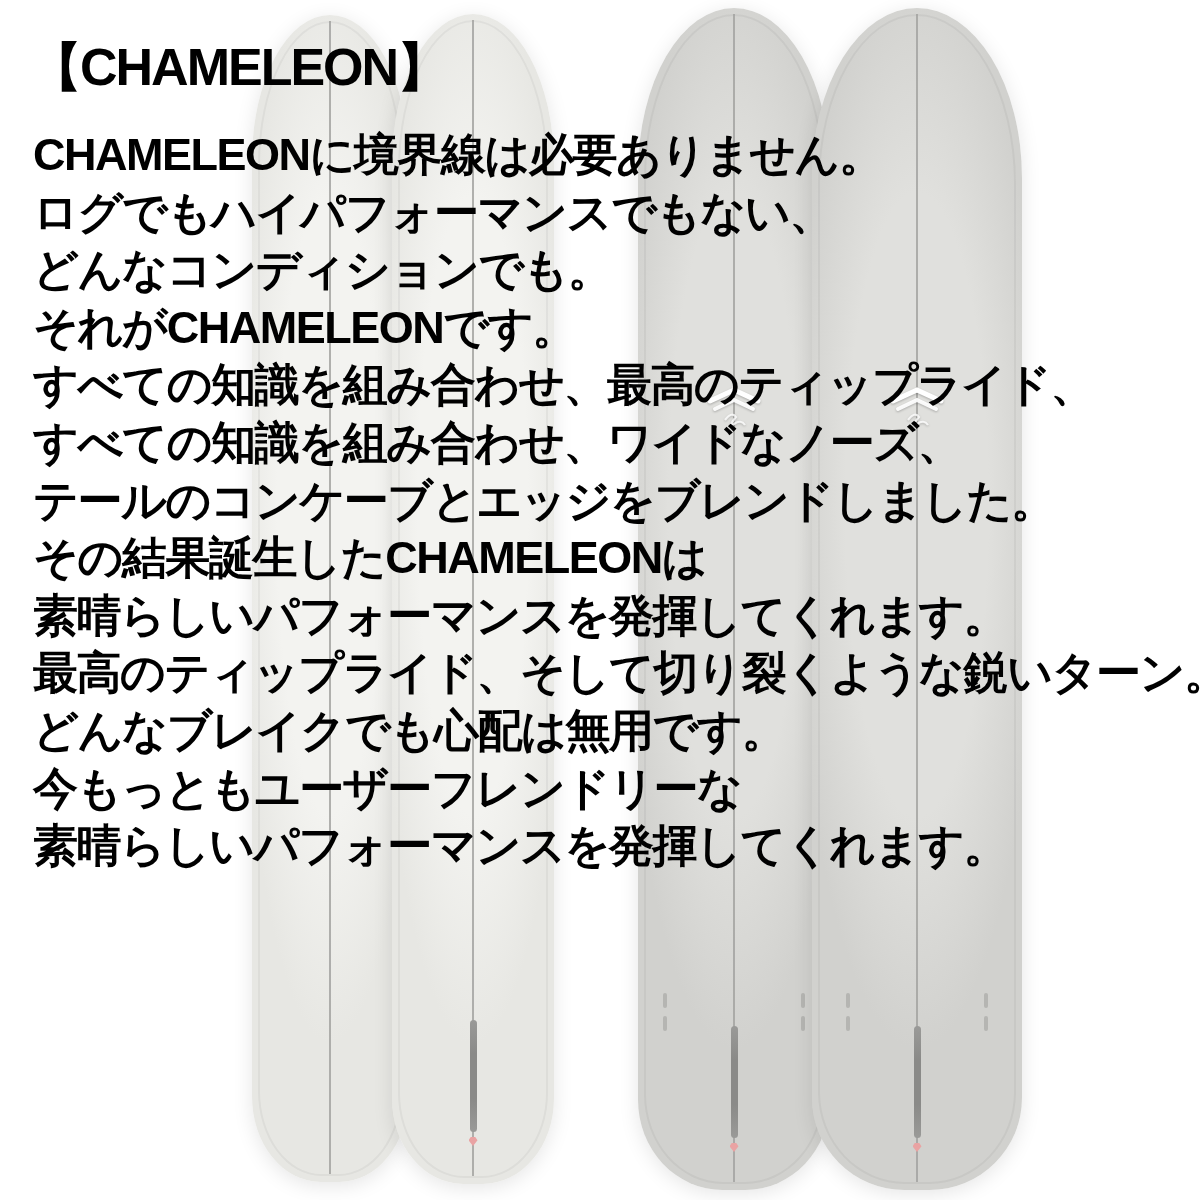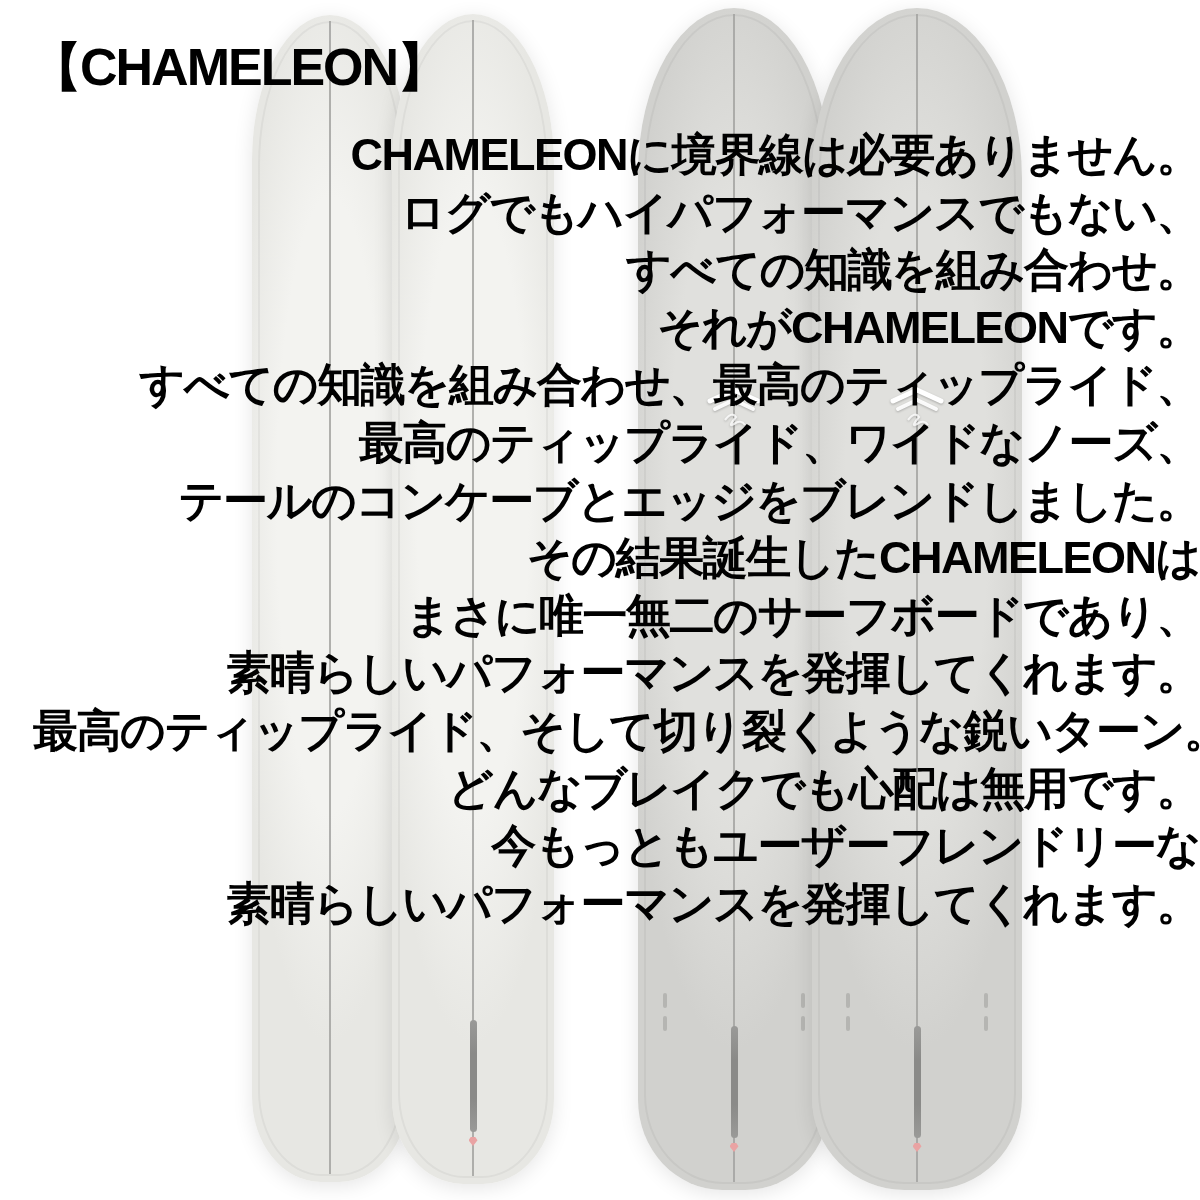--- a/index.html
+++ b/index.html
@@ -76,21 +76,21 @@
   .title{
     position:absolute;left:30px;top:36px;
     font-size:52px;font-weight:900;letter-spacing:-2px;line-height:1.2;
     white-space:nowrap;
   }
   .body-text{
     position:absolute;left:33px;top:126px;right:0;
     font-size:45px;font-weight:900;letter-spacing:-1.5px;line-height:57.6px;
     white-space:nowrap;
   }
-  .body-line{height:57.6px;text-align:right;}
+  .body-line{height:57.6px;}
 </style>
 </head>
 <body>
 
 <div class="scene">
 
   <div class="board b1">
     <div class="rail-line"></div>
     <div class="stringer"></div>
   </div>
@@ -136,27 +136,26 @@
     </div>
     <div class="finbox"></div>
     <div class="leash"></div>
   </div>
 
   <div class="text-layer">
     <div class="title">【CHAMELEON】</div>
     <div class="body-text">
       <div class="body-line">CHAMELEONに境界線は必要ありません。</div>
       <div class="body-line">ログでもハイパフォーマンスでもない、</div>
-      <div class="body-line">すべての知識を組み合わせ。</div>
+      <div class="body-line">どんなコンディションでも。</div>
       <div class="body-line">それがCHAMELEONです。</div>
       <div class="body-line">すべての知識を組み合わせ、最高のティップライド、</div>
-      <div class="body-line">最高のティップライド、ワイドなノーズ、</div>
+      <div class="body-line">すべての知識を組み合わせ、ワイドなノーズ、</div>
       <div class="body-line">テールのコンケーブとエッジをブレンドしました。</div>
       <div class="body-line">その結果誕生したCHAMELEONは</div>
-      <div class="body-line">まさに唯一無二のサーフボードであり、</div>
       <div class="body-line">素晴らしいパフォーマンスを発揮してくれます。</div>
       <div class="body-line">最高のティップライド、そして切り裂くような鋭いターン。</div>
       <div class="body-line">どんなブレイクでも心配は無用です。</div>
       <div class="body-line">今もっともユーザーフレンドリーな</div>
       <div class="body-line">素晴らしいパフォーマンスを発揮してくれます。</div>
     </div>
   </div>
 </div>
 
 </body></html>

